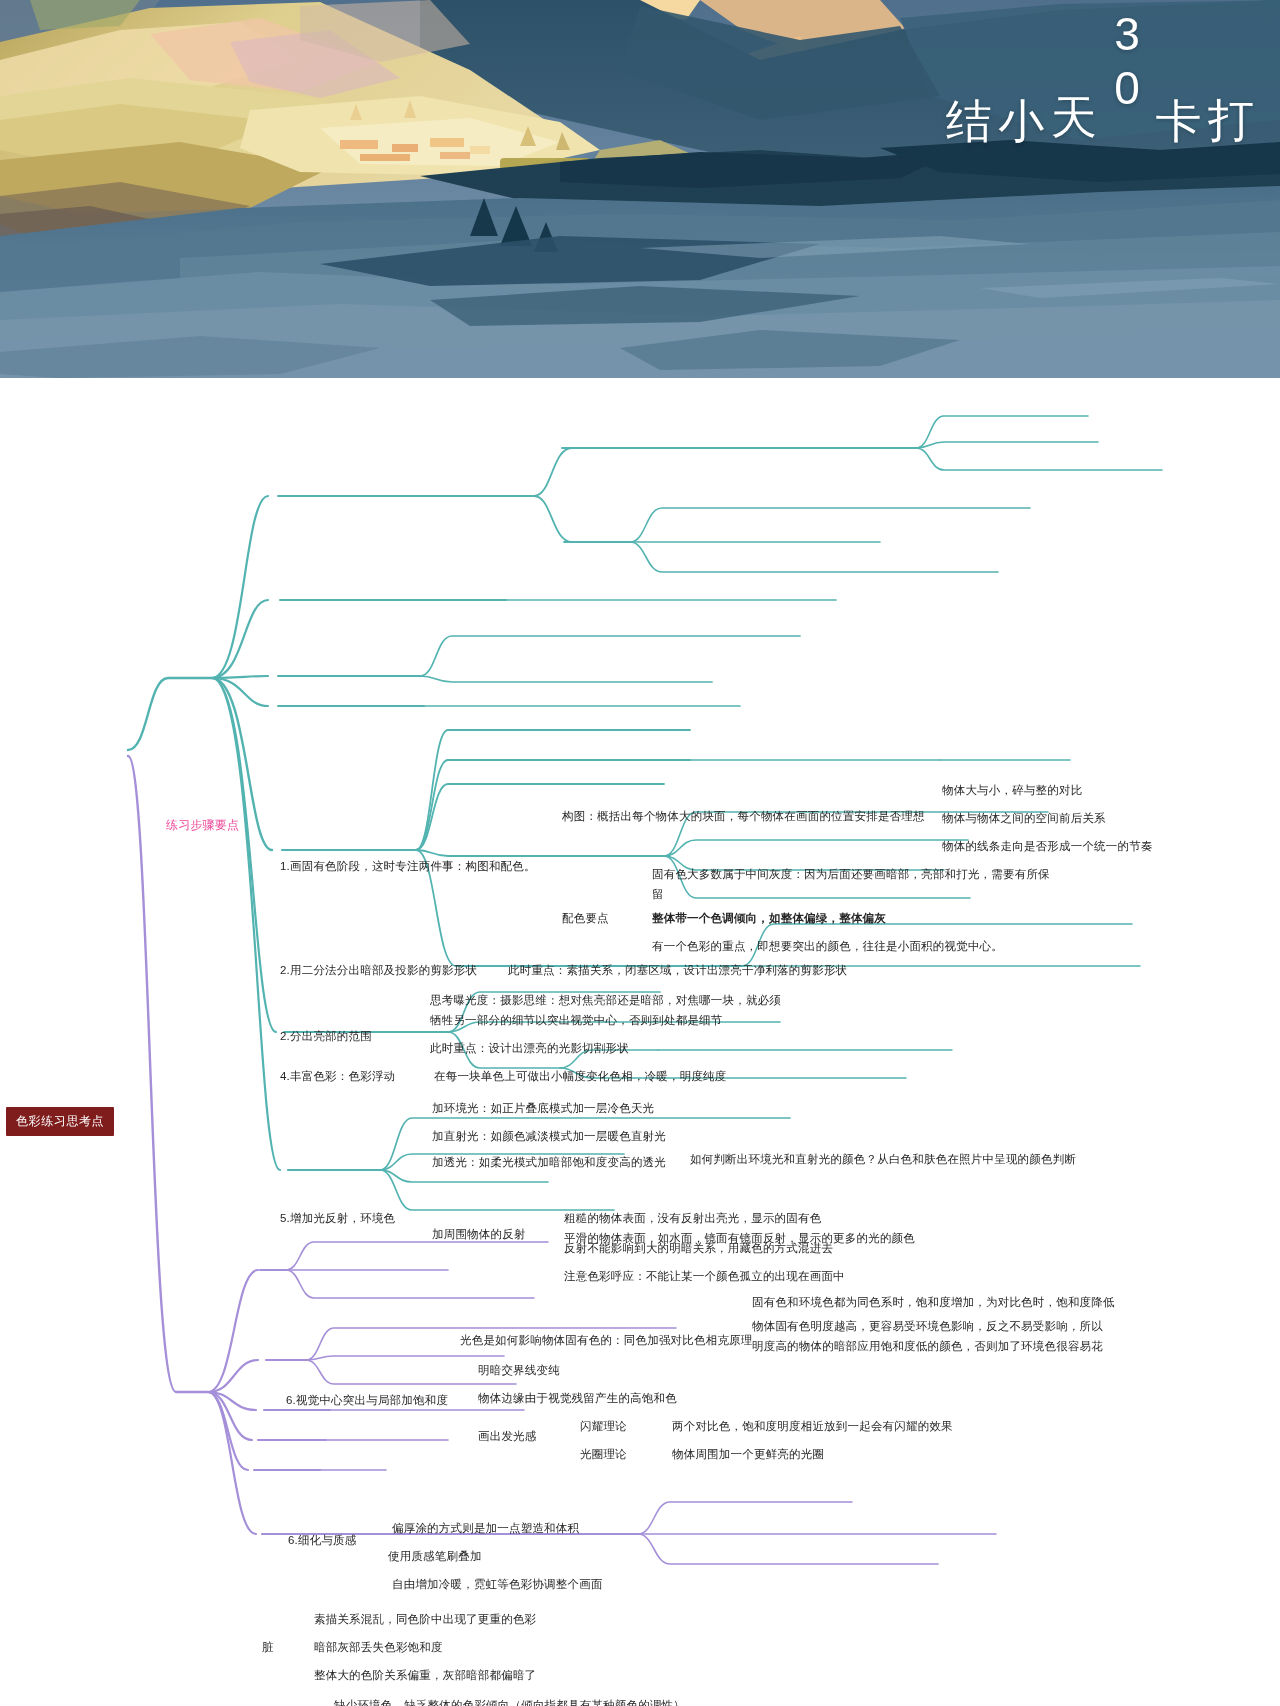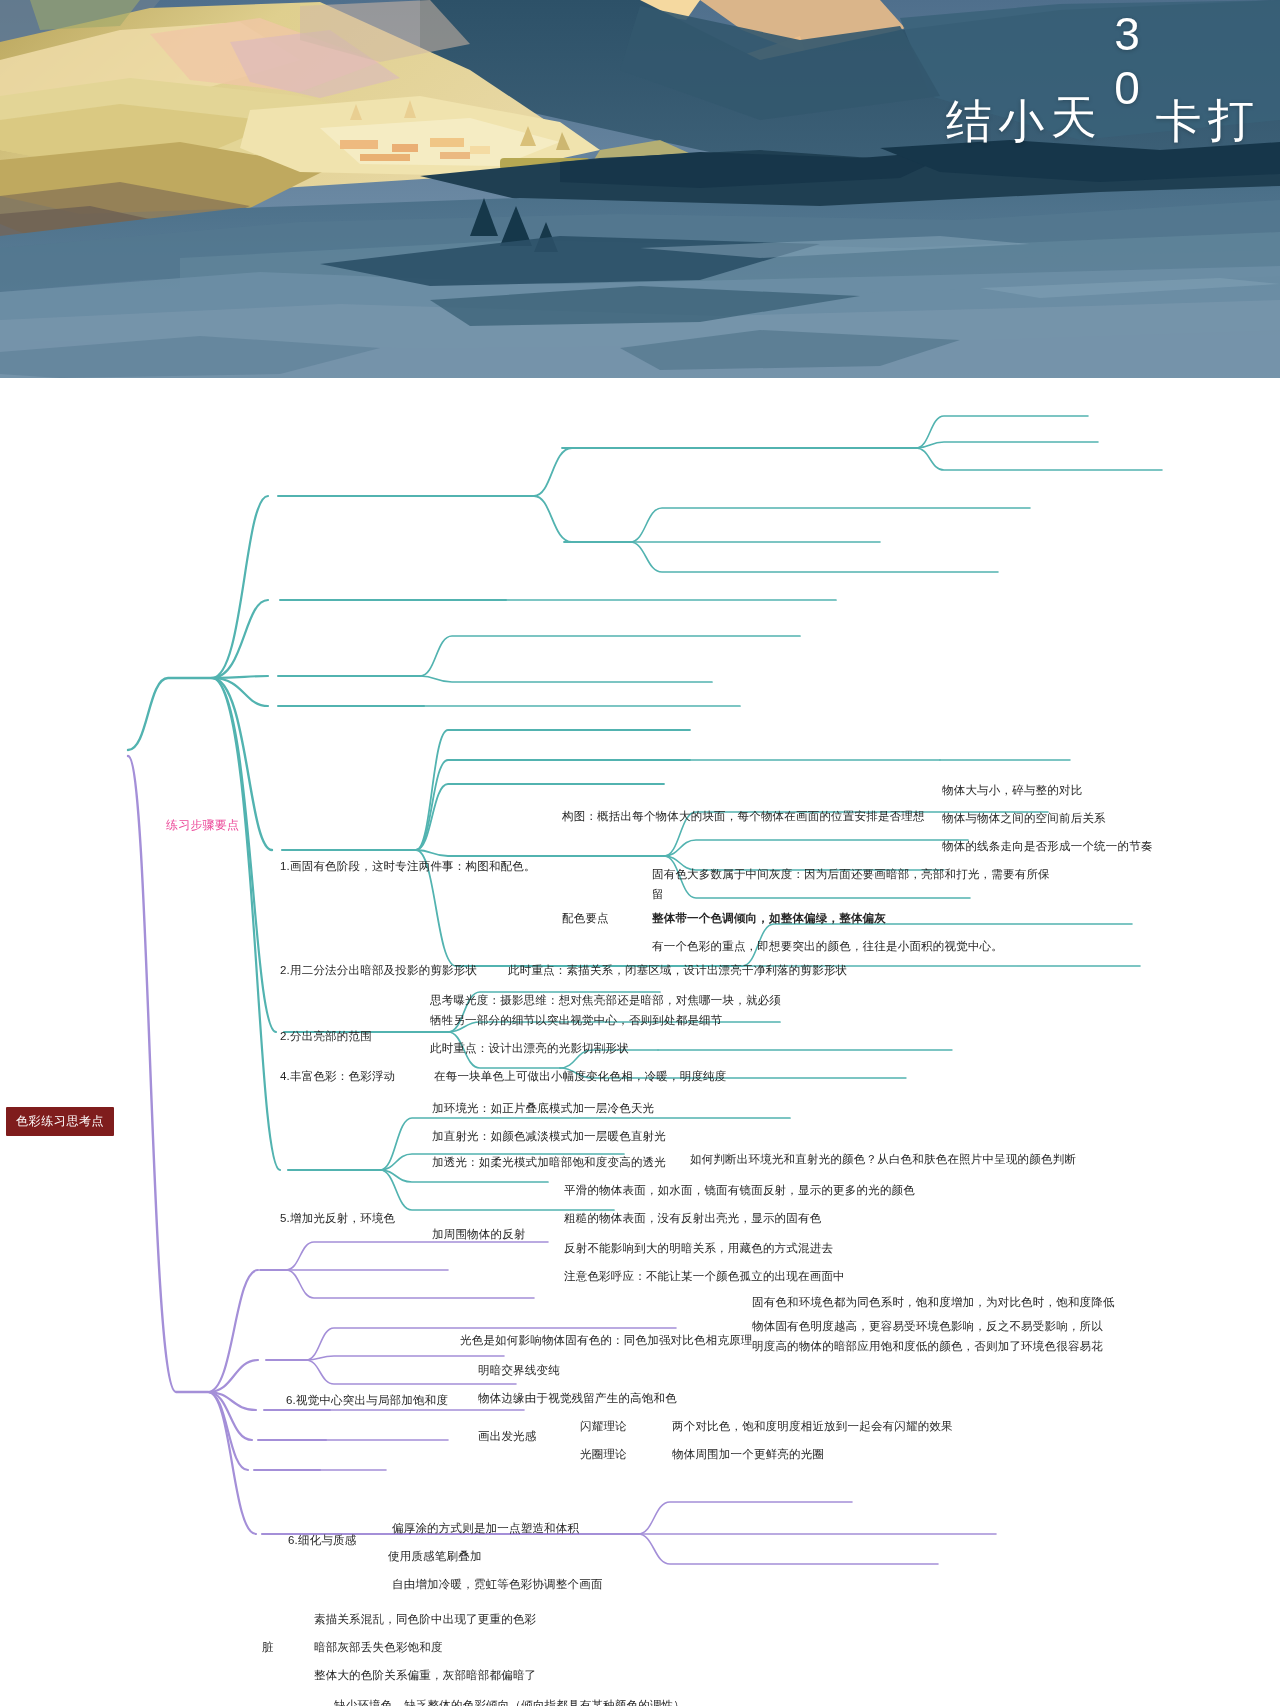--- a/index.html
+++ b/index.html
@@ -291,21 +291,21 @@
 
   <div class="node" style="left:280px;top:688px;">4.丰富色彩：色彩浮动</div>
   <div class="node" style="left:434px;top:688px;">在每一块单色上可做出小幅度变化色相，冷暖，明度纯度</div>
 
   <div class="node" style="left:280px;top:830px;">5.增加光反射，环境色</div>
   <div class="node" style="left:432px;top:720px;">加环境光：如正片叠底模式加一层冷色天光</div>
   <div class="node" style="left:432px;top:748px;">加直射光：如颜色减淡模式加一层暖色直射光</div>
   <div class="node" style="left:690px;top:748px;margin-top:23px;">如何判断出环境光和直射光的颜色？从白色和肤色在照片中呈现的颜色判断</div>
   <div class="node" style="left:432px;top:774px;">加透光：如柔光模式加暗部饱和度变高的透光</div>
   <div class="node" style="left:432px;top:846px;">加周围物体的反射</div>
-  <div class="node" style="left:564px;top:802px;text-align:right;">平滑的物体表面，如水面，镜面有镜面反射，显示的更多的光的颜色</div>
+  <div class="node" style="left:564px;top:850px;text-align:right;">平滑的物体表面，如水面，镜面有镜面反射，显示的更多的光的颜色</div>
   <div class="node" style="left:564px;top:830px;">粗糙的物体表面，没有反射出亮光，显示的固有色</div>
   <div class="node" style="left:564px;top:860px;">反射不能影响到大的明暗关系，用藏色的方式混进去</div>
   <div class="node" style="left:564px;top:888px;">注意色彩呼应：不能让某一个颜色孤立的出现在画面中</div>
   <div class="node" style="left:432px;top:952px;margin-left:28px;">光色是如何影响物体固有色的：同色加强对比色相克原理</div>
   <div class="node" style="left:752px;top:914px;">固有色和环境色都为同色系时，饱和度增加，为对比色时，饱和度降低</div>
   <div class="node wrap" style="left:752px;top:938px;width:360px;">物体固有色明度越高，更容易受环境色影响，反之不易受影响，所以明度高的物体的暗部应用饱和度低的颜色，否则加了环境色很容易花</div>
 
   <div class="node" style="left:286px;top:1012px;">6.视觉中心突出与局部加饱和度</div>
   <div class="node" style="left:478px;top:982px;">明暗交界线变纯</div>
   <div class="node" style="left:478px;top:1010px;">物体边缘由于视觉残留产生的高饱和色</div>

